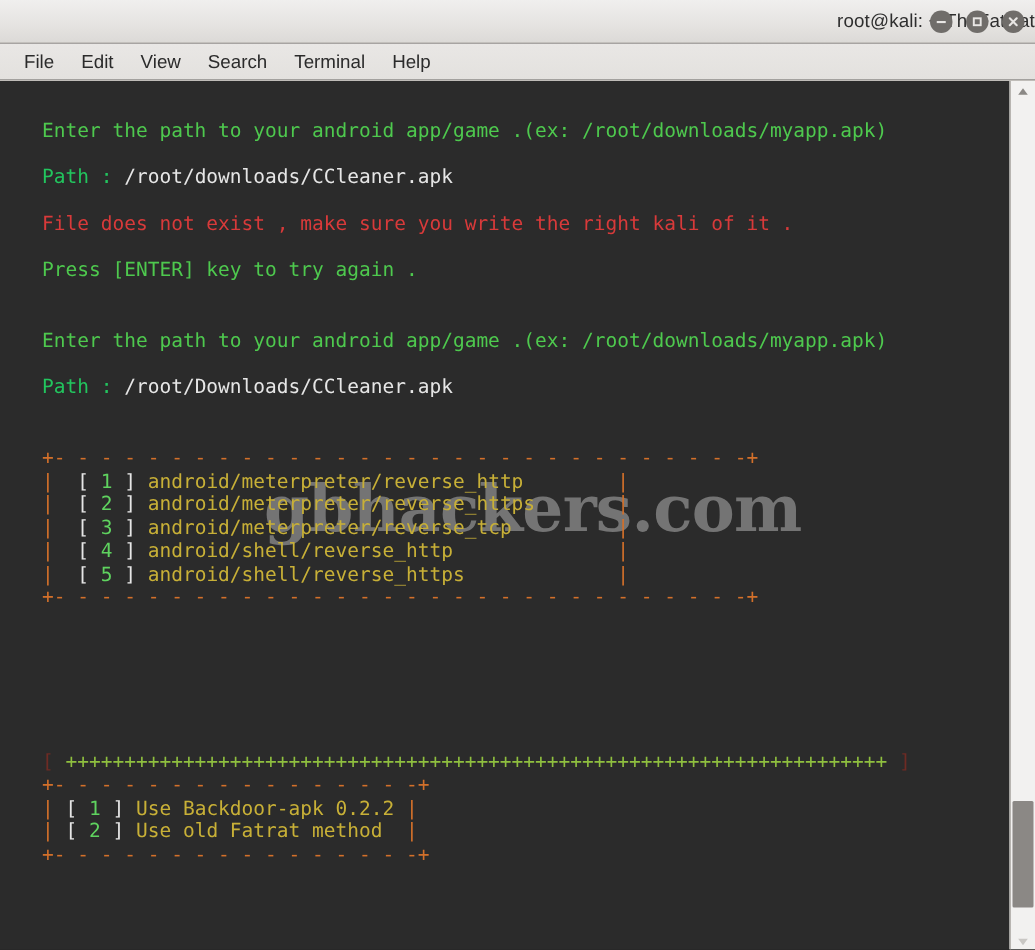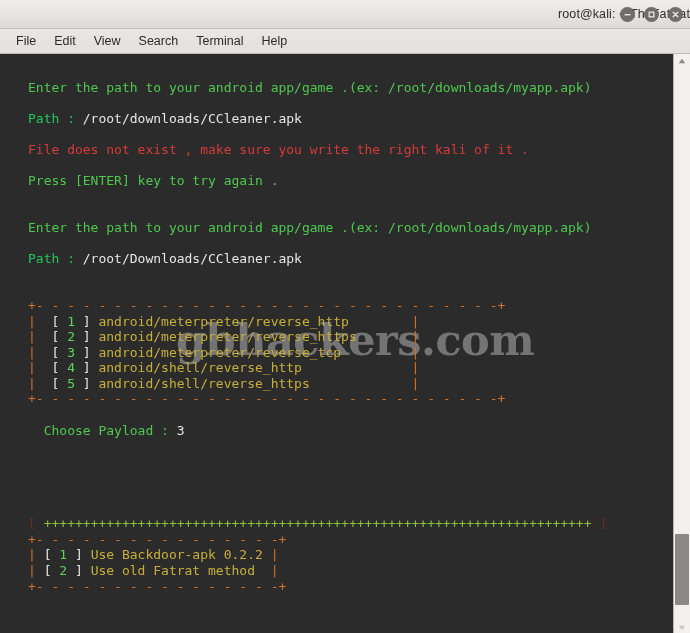--- a/index.html
+++ b/index.html
@@ -235,21 +235,20 @@
 
       <div class="line"><span class="or">|</span><span class="wt">  [ </span><span class="gn2">4</span><span class="wt"> ] </span><span class="yl">android/shell/reverse_http</span><span class="or">              |</span></div>
 
       <div class="line"><span class="or">|</span><span class="wt">  [ </span><span class="gn2">5</span><span class="wt"> ] </span><span class="yl">android/shell/reverse_https</span><span class="or">             |</span></div>
 
 
       <div class="line"><span class="or">+- - - - - - - - - - - - - - - - - - - - - - - - - - - - - -+</span></div>
 
       <div class="line blank"></div>
 
-      <div class="line"><span>  </span><span class="g">Choose Payload :</span><span class="wt"> 3</span></div>
 
       <div class="line blank"></div>
       <div class="line blank"></div>
       <div class="line blank"></div>
       <div class="line blank"></div>
       <div class="line blank"></div>
 
       <div class="line"><span class="drd">[</span><span> </span><span class="gy">++++++++++++++++++++++++++++++++++++++++++++++++++++++++++++++++++++++</span><span> </span><span class="drd">]</span></div>
 
       <div class="line"><span class="or">+- - - - - - - - - - - - - - - -+</span></div>

